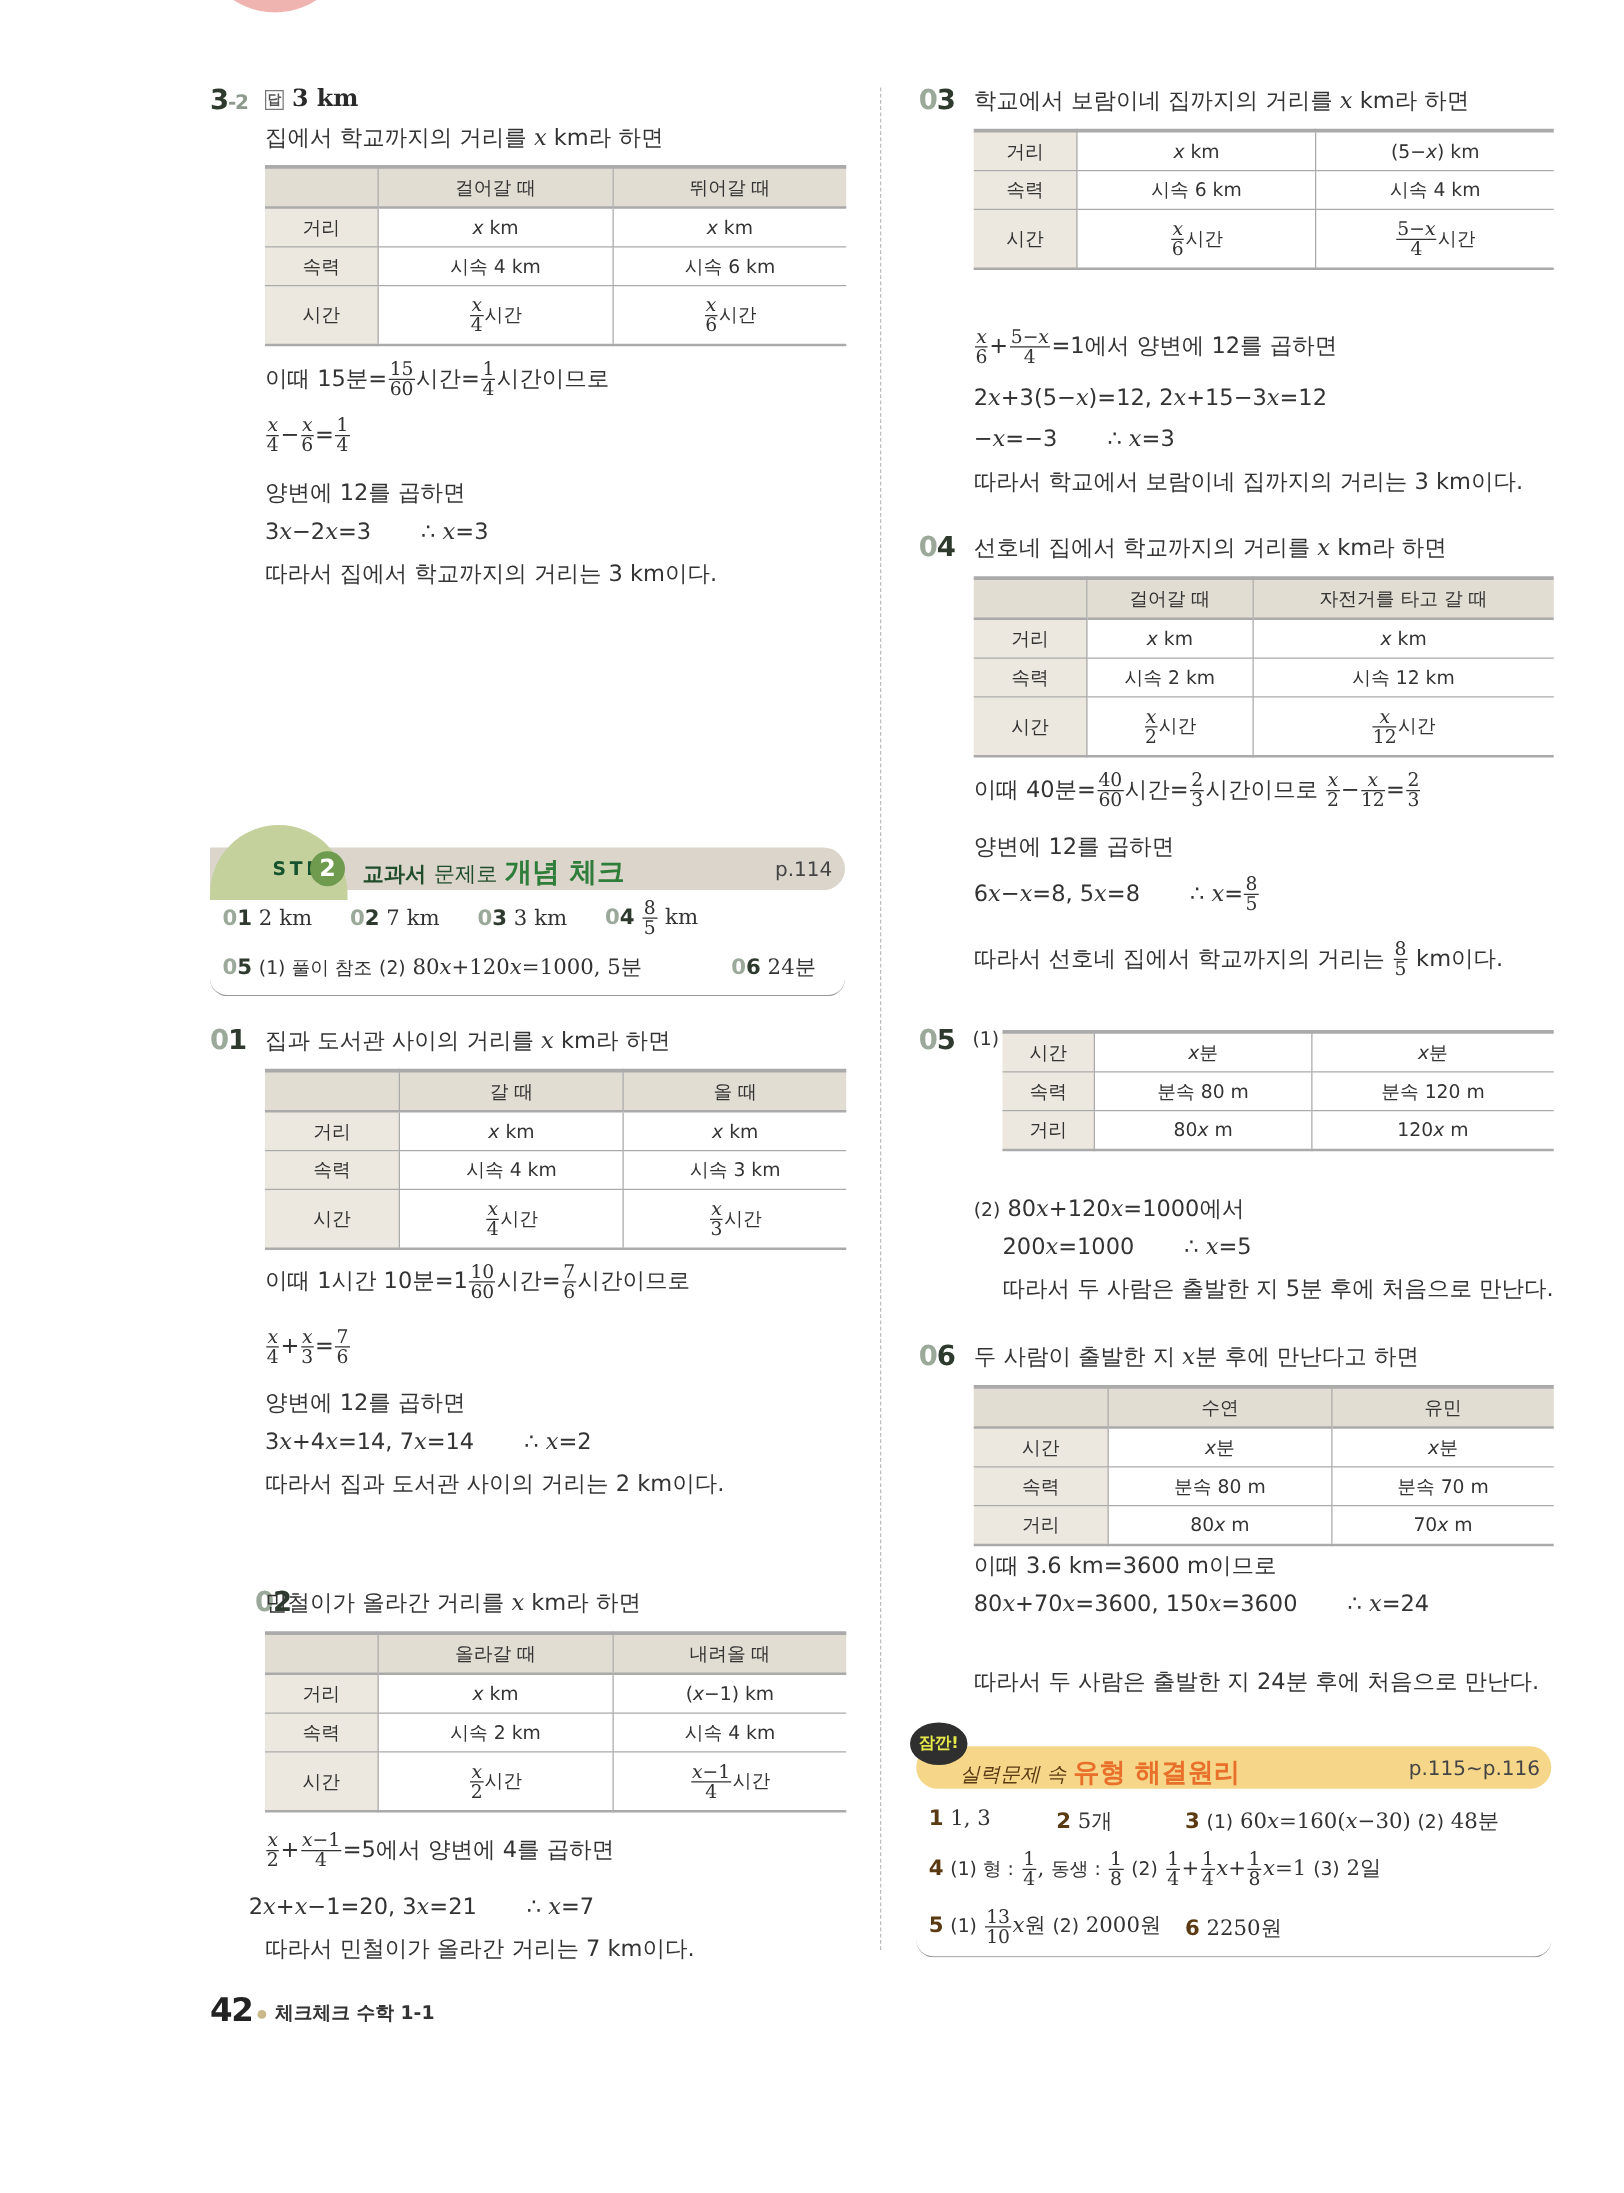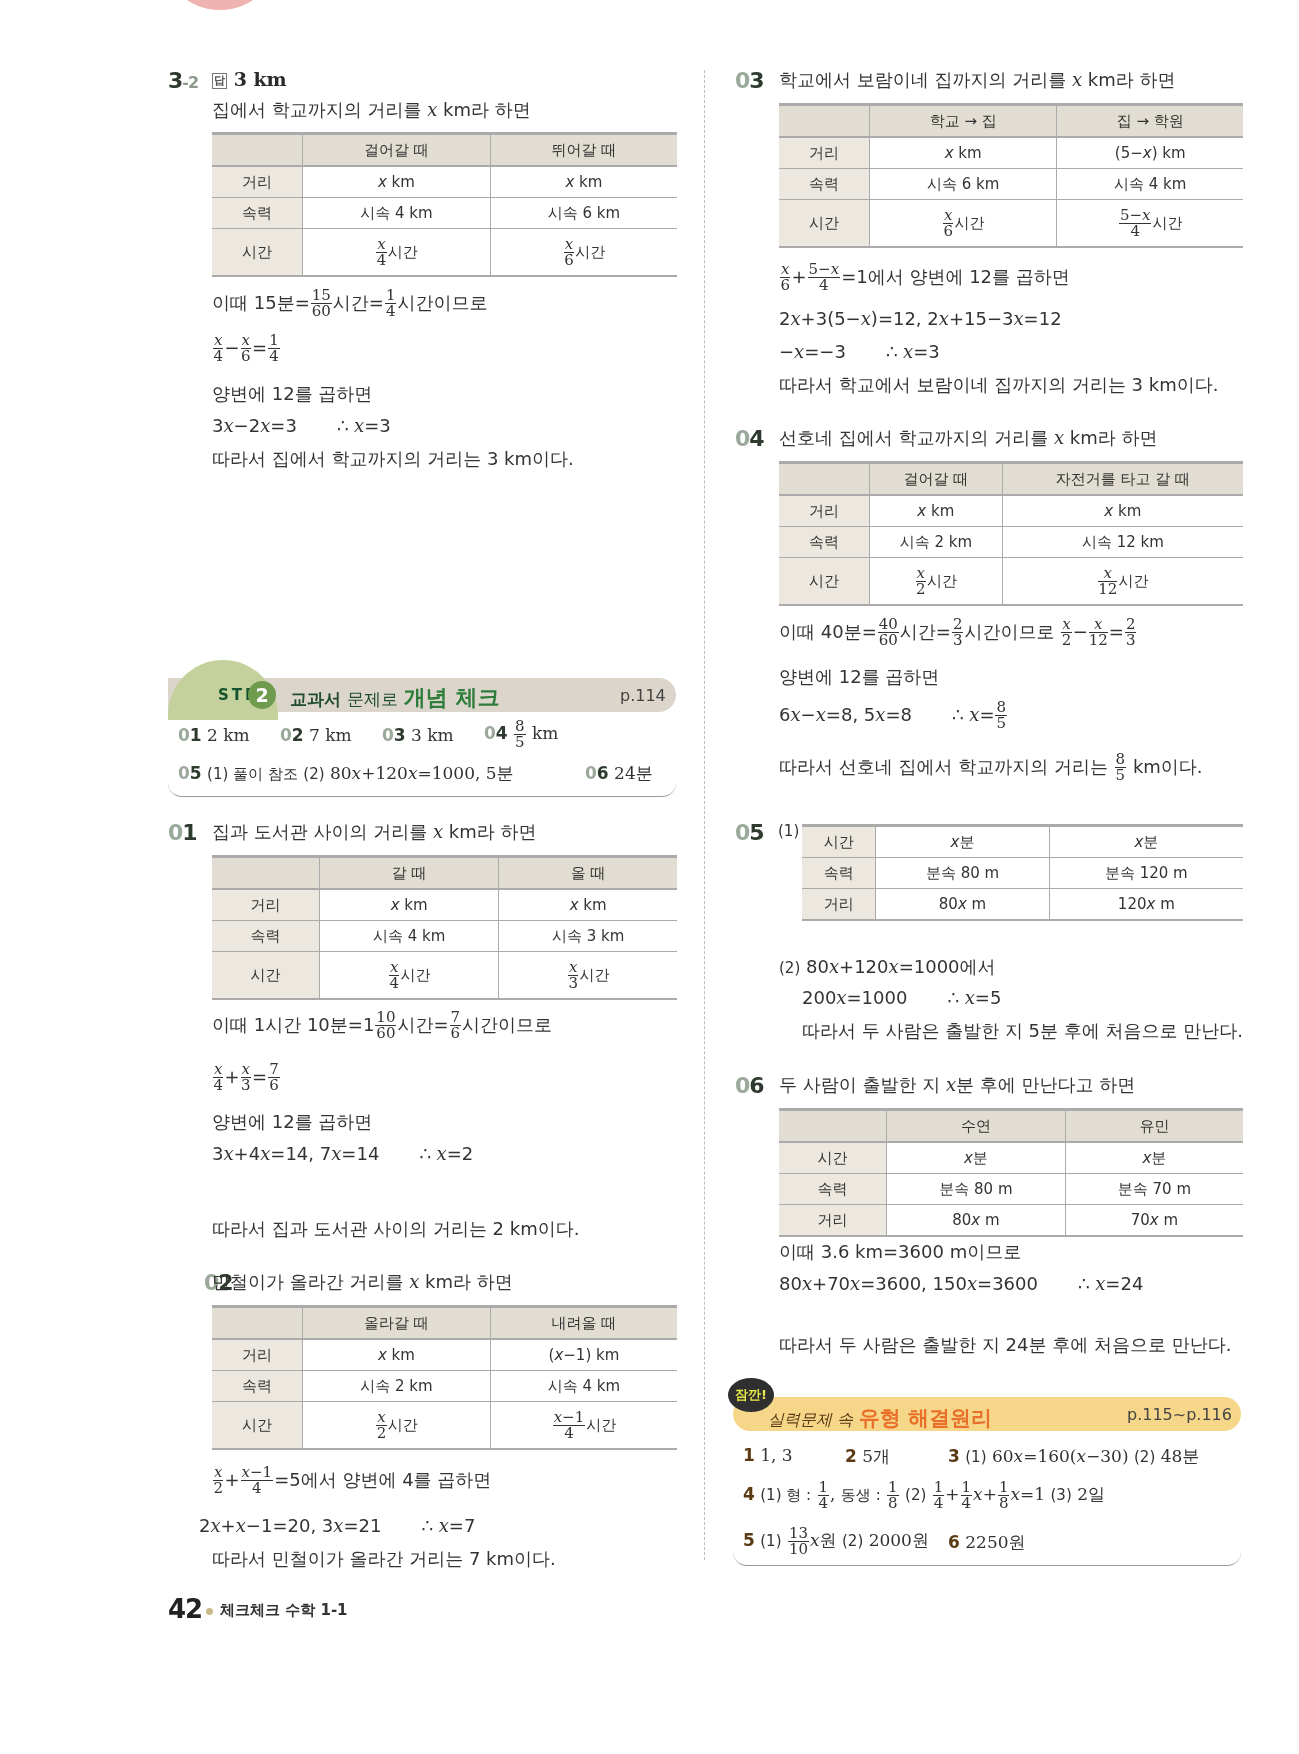--- a/index.html
+++ b/index.html
@@ -134,21 +134,21 @@
         <td class="rh">시간</td>
     <td><span class="frac"><span class="n"><i>x</i></span><span class="d">4</span></span>시간</td>
     <td><span class="frac"><span class="n"><i>x</i></span><span class="d">3</span></span>시간</td>
       </tr>
 </tbody>
   </table>
 <div class="abs line" style="left:212px;top:1010px;">이때 1시간 10분=1<span class="frac"><span class="n">10</span><span class="d">60</span></span>시간=<span class="frac"><span class="n">7</span><span class="d">6</span></span>시간이므로</div>
 <div class="abs line" style="left:212px;top:1062px;"><span class="frac"><span class="n"><i>x</i></span><span class="d">4</span></span>+<span class="frac"><span class="n"><i>x</i></span><span class="d">3</span></span>=<span class="frac"><span class="n">7</span><span class="d">6</span></span></div>
 <div class="abs line" style="left:212px;top:1110px;">양변에 12를 곱하면</div>
 <div class="abs line" style="left:212px;top:1143px;">3<i>x</i>+4<i>x</i>=14, 7<i>x</i>=14 &nbsp;&nbsp;&nbsp;&nbsp;&nbsp;&nbsp;∴ <i>x</i>=2</div>
-<div class="abs line" style="left:212px;top:1175px;margin-top:42px;">따라서 집과 도서관 사이의 거리는 2 km이다.</div>
+<div class="abs line" style="left:212px;top:1175px;">따라서 집과 도서관 사이의 거리는 2 km이다.</div>
 
 <div class="abs qnum" style="left:168px;top:1270px;margin-left:36px;"><span class="z">0</span>2</div>
 <div class="abs line" style="left:212px;top:1270px;">민철이가 올라간 거리를 <i>x</i> km라 하면</div>
 <table class="tb" style="left:212px;top:1305px;width:465px;">
   <tbody>
       <tr>
         <th style="width:88px"></th>
         <th>올라갈 때</th>
         <th>내려올 때</th>
       </tr>
@@ -170,25 +170,20 @@
 </tbody>
   </table>
 <div class="abs line" style="left:212px;top:1465px;"><span class="frac"><span class="n"><i>x</i></span><span class="d">2</span></span>+<span class="frac"><span class="n"><i>x</i>−1</span><span class="d">4</span></span>=5에서 양변에 4를 곱하면</div>
 <div class="abs line" style="left:199px;top:1515px;">2<i>x</i>+<i>x</i>−1=20, 3<i>x</i>=21 &nbsp;&nbsp;&nbsp;&nbsp;&nbsp;&nbsp;∴ <i>x</i>=7</div>
 <div class="abs line" style="left:212px;top:1547px;">따라서 민철이가 올라간 거리는 7 km이다.</div>
 
 <div class="abs qnum" style="left:735px;top:68px;"><span class="z">0</span>3</div>
 <div class="abs line" style="left:779px;top:68px;">학교에서 보람이네 집까지의 거리를 <i>x</i> km라 하면</div>
 <table class="tb" style="left:779px;top:103px;width:464px;">
   <tbody>
-      <tr>
-        <th style="width:88px"></th>
-        <th>학교 → 집</th>
-        <th>집 → 학원</th>
-      </tr>
   <tr>
         <td class="rh">거리</td>
         <td><i>x</i> km</td>
         <td>(5−<i>x</i>) km</td>
       </tr>
   <tr>
         <td class="rh">속력</td>
         <td>시속 6 km</td>
         <td>시속 4 km</td>
       </tr>

